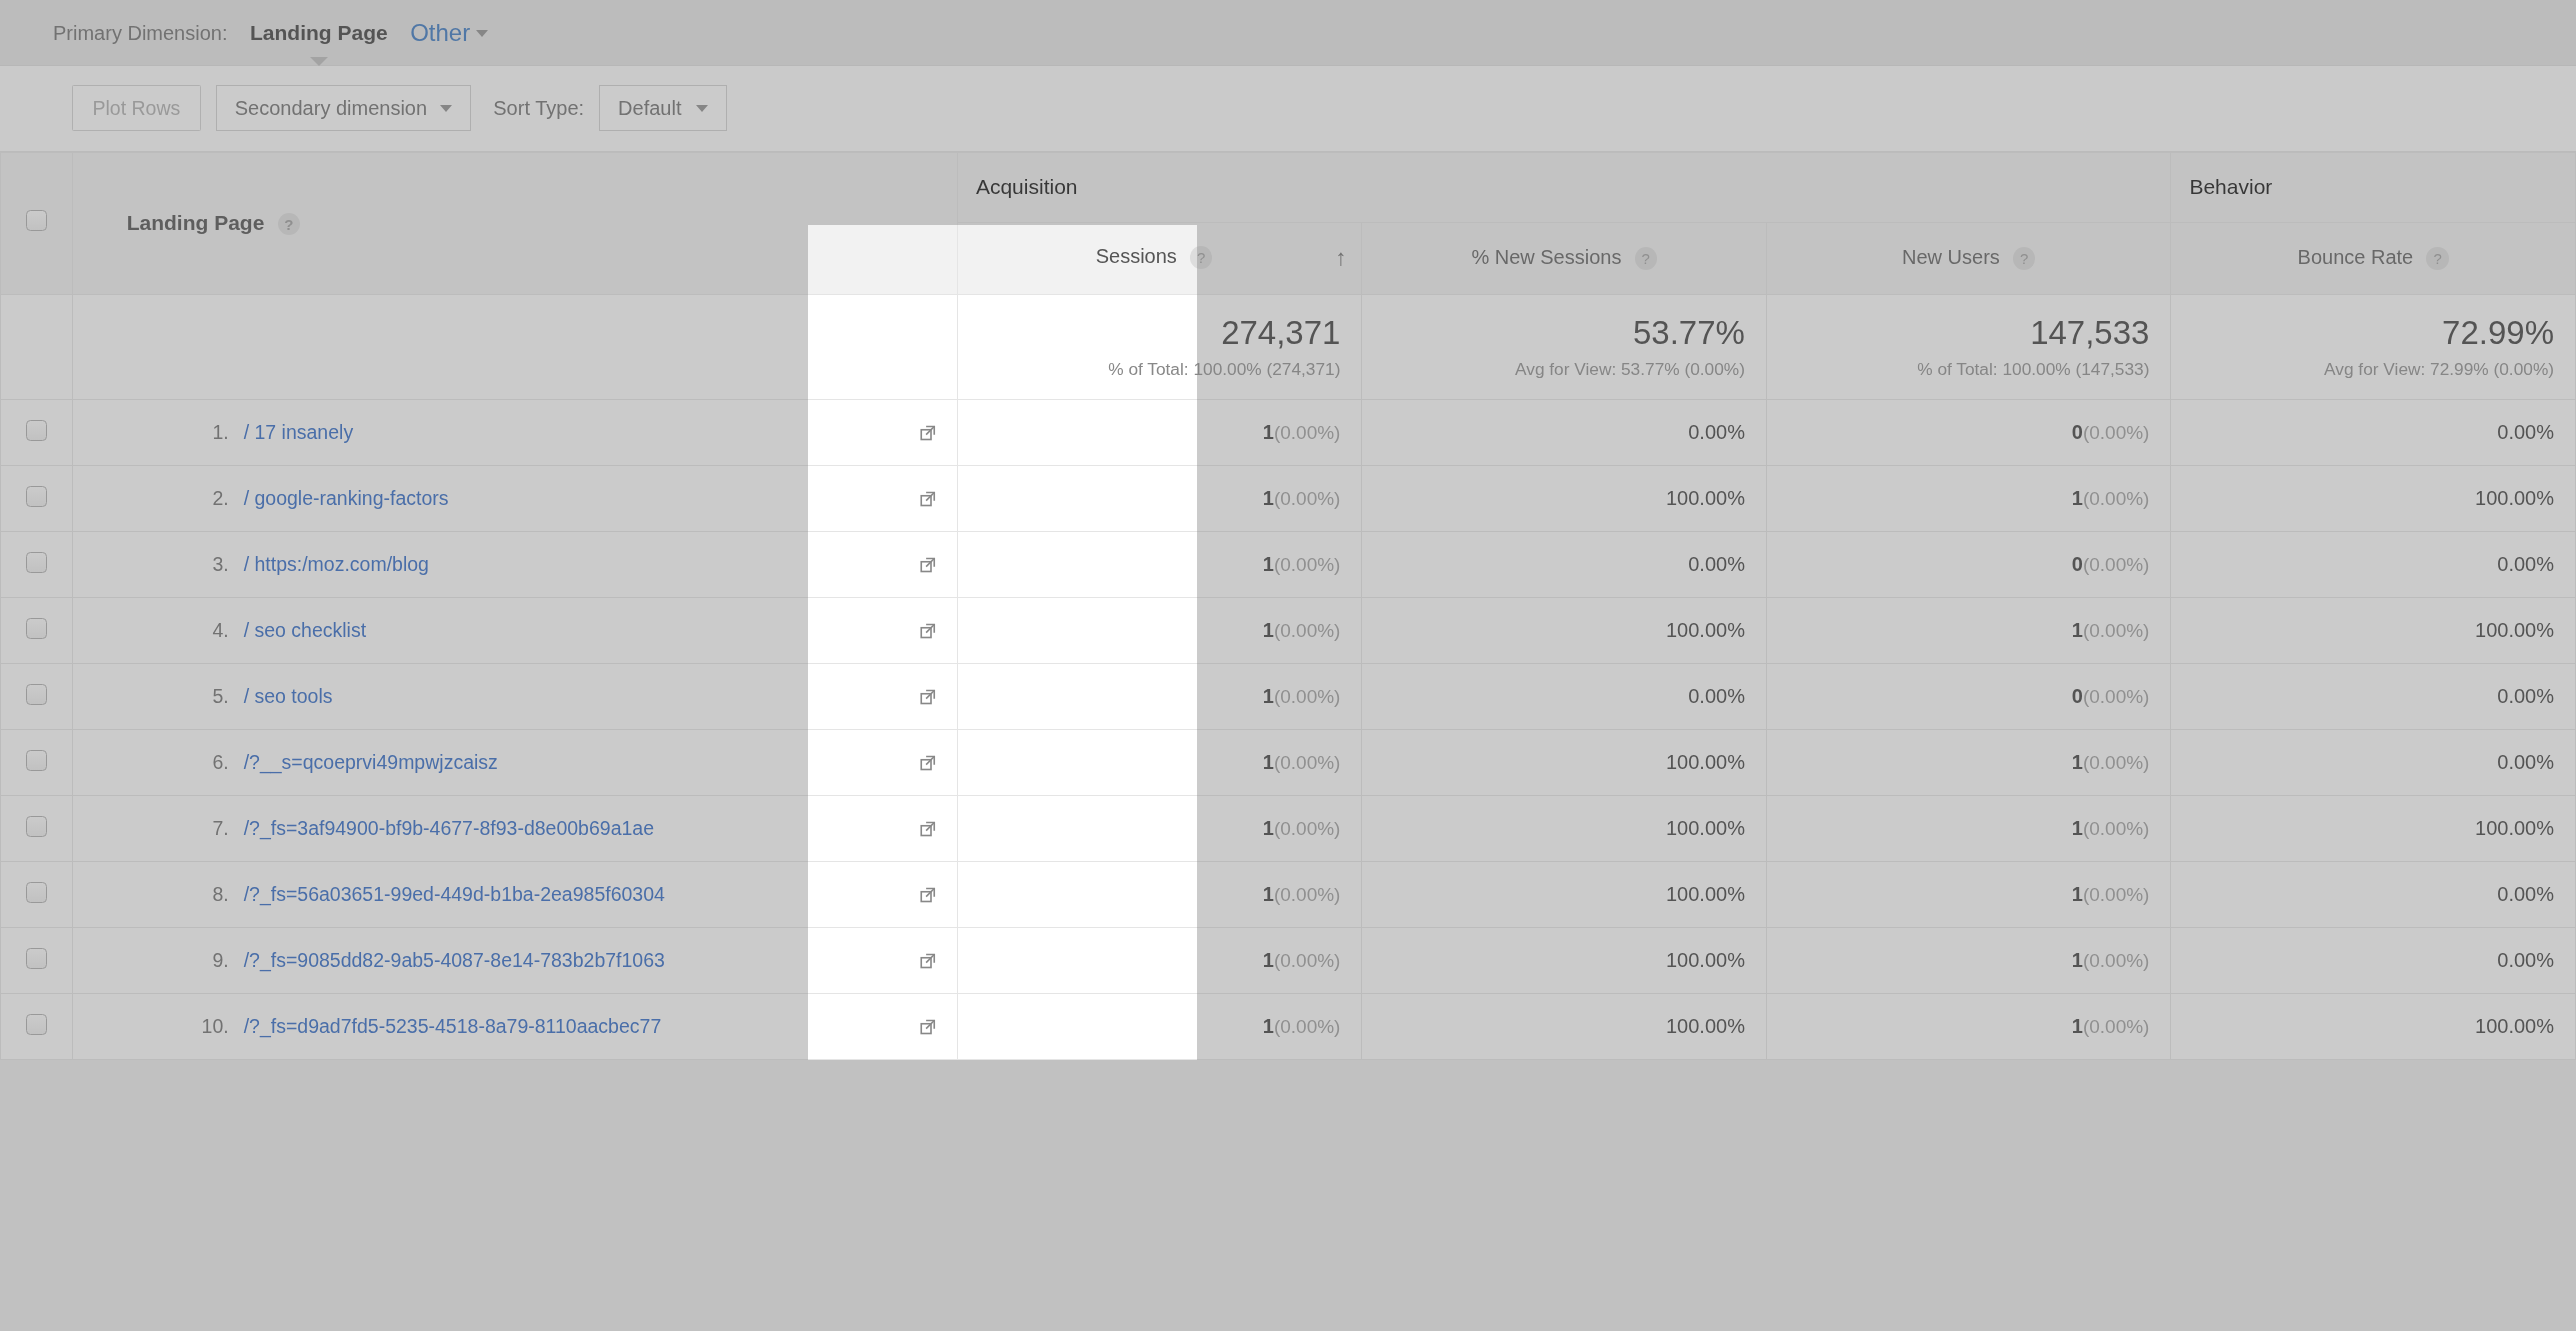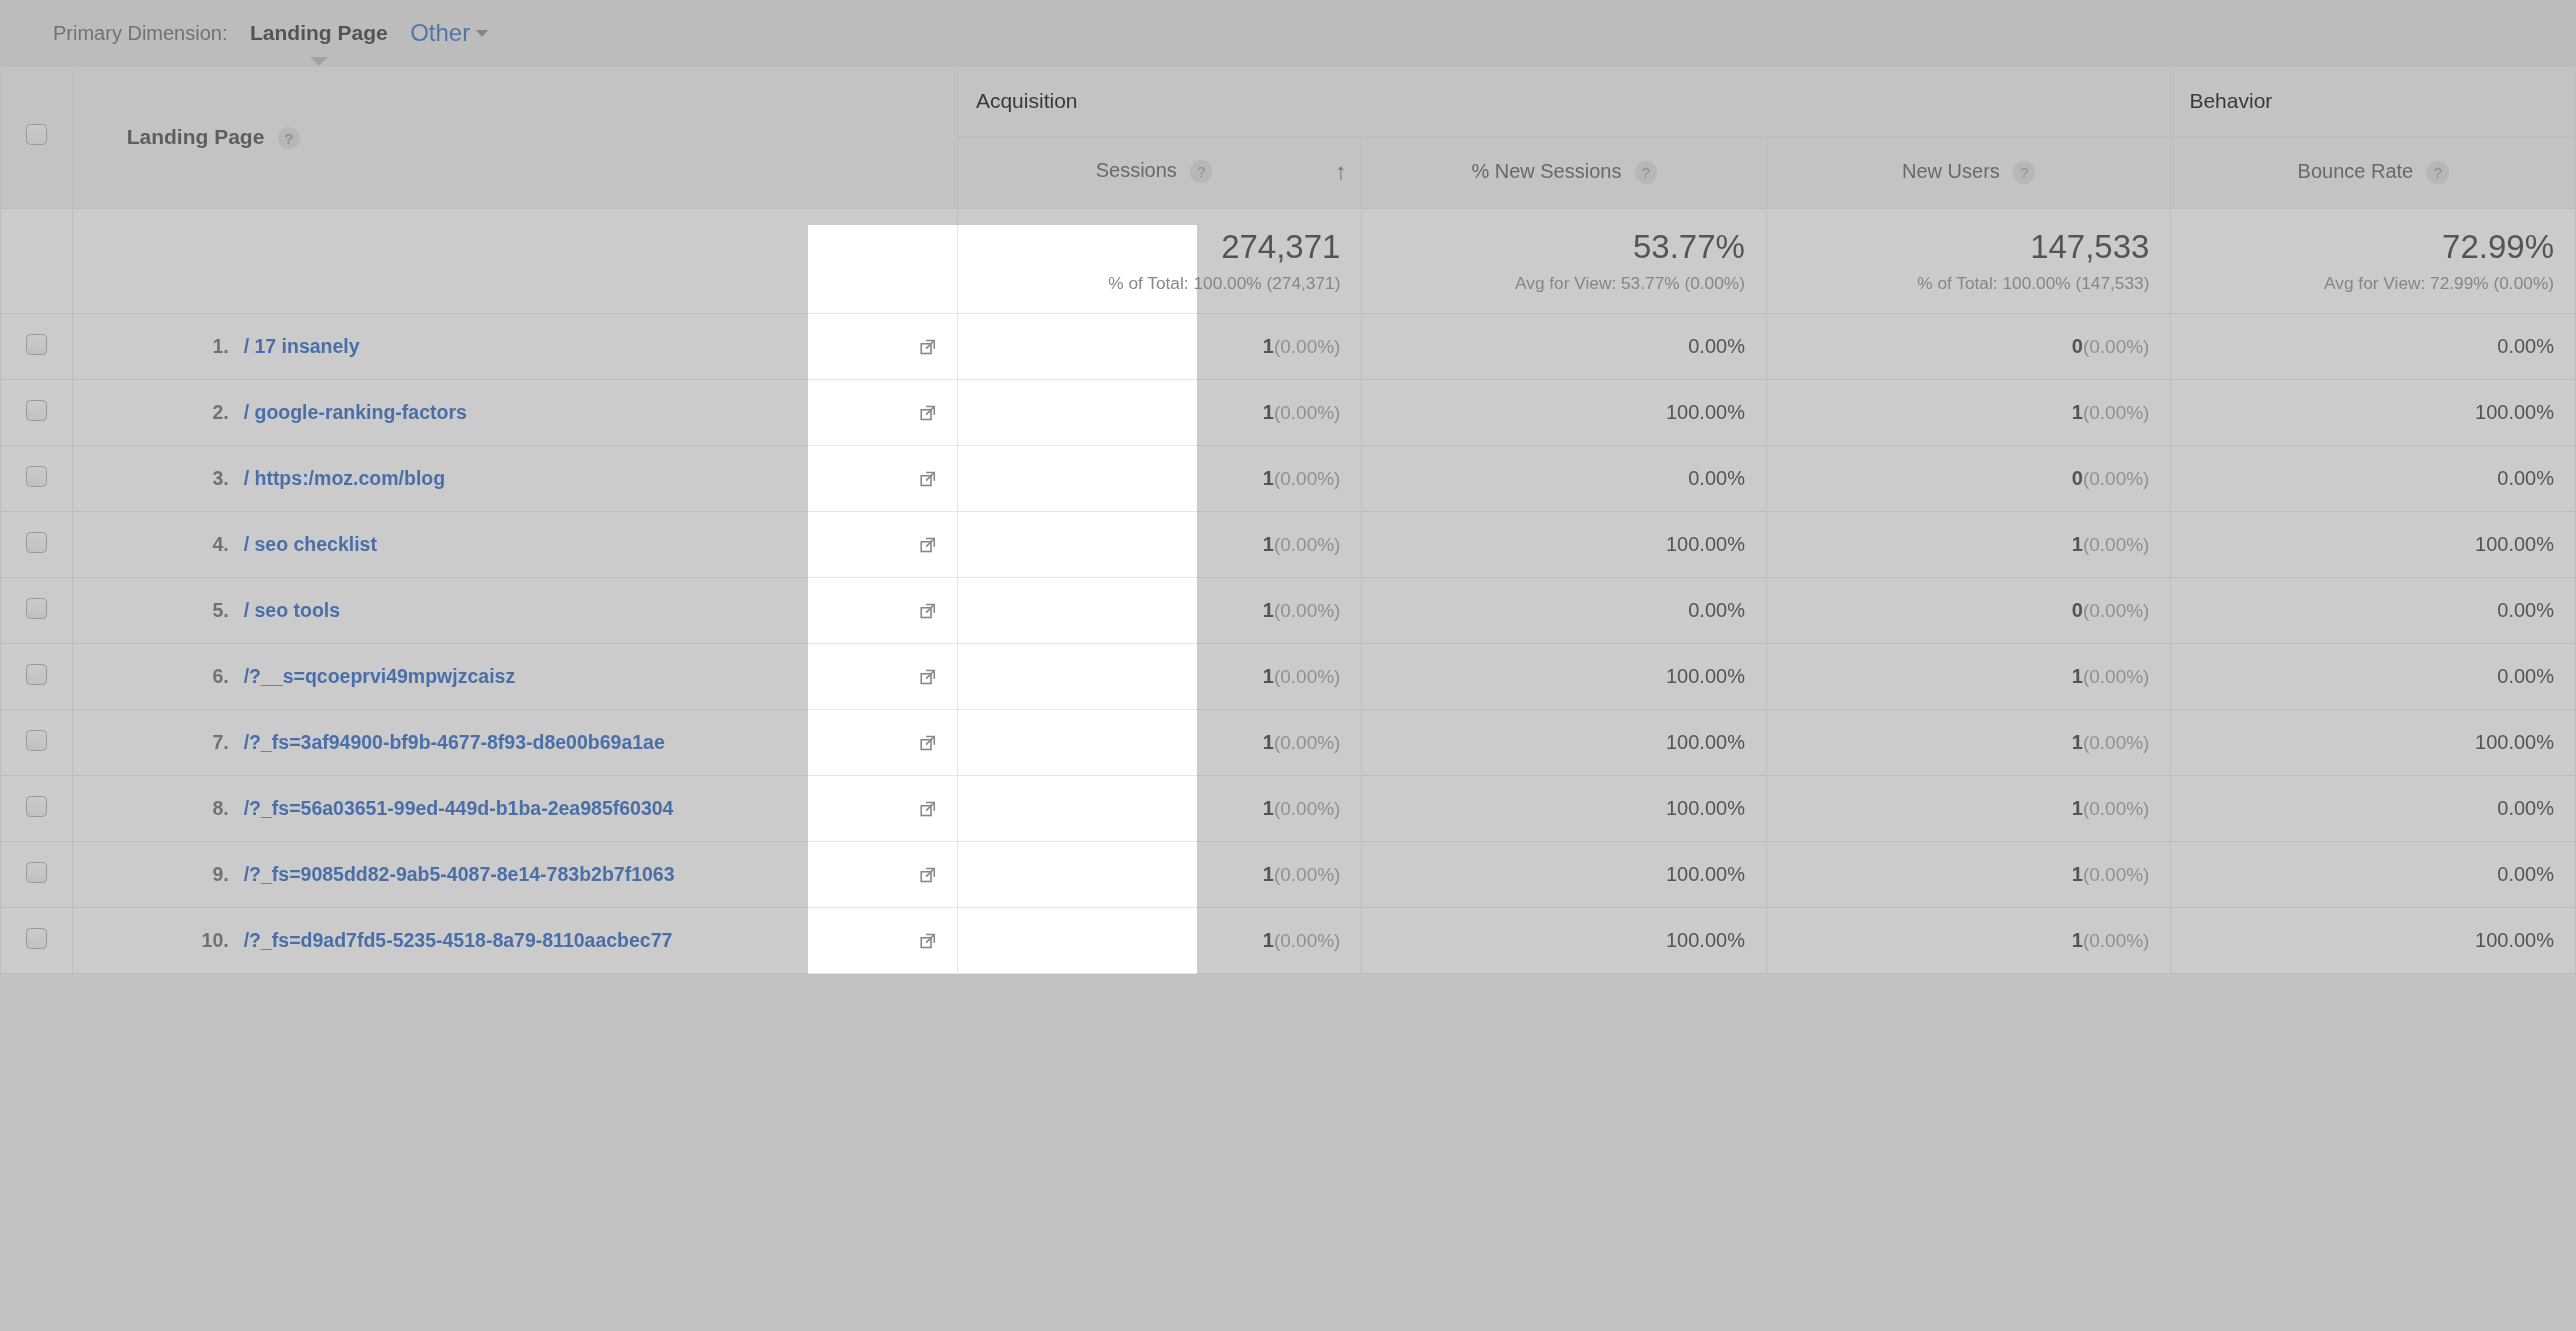--- a/index.html
+++ b/index.html
@@ -74,21 +74,21 @@
   .sort-arrow{float:right;font-size:22.5px;color:#666;}
   .summary td{padding:19.5px 21px;text-align:right;vertical-align:top;background:#fff;}
   .summary .big{font-size:33px;color:#333;display:block;margin-bottom:4.5px;}
   .summary .sub{font-size:17.3px;color:#888;}
   tbody.data tr td{padding:19.5px 21px;background:#fff;}
   .chk-cell{text-align:center;vertical-align:middle;}
   .chk{
     display:inline-block;width:21px;height:21px;border:1.5px solid #aaa;border-radius:4.5px;
     background:linear-gradient(#fff,#eee);
   }
-  .page-cell{position:relative;padding-left:111px !important;font-weight:bold;}
+  .page-cell{position:relative;padding-left:111px !important;}
   .page-cell .num{display:inline-block;width:45px;text-align:right;color:#666;margin-right:15px;}
   .page-cell a{color:#2160c4;text-decoration:none;}
   .ext-icon{
     position:absolute; right:19.5px; top:50%; transform:translateY(-50%);
     width:19.5px;height:19.5px;
   }
   .ext-icon svg{width:19.5px;height:19.5px;fill:none;stroke:#888;stroke-width:2;}
   .num-cell{text-align:right;font-size:20px;color:#333;}
   .num-cell .pct{color:#999;font-size:19px;margin-left:0;}
 </style>
@@ -99,20 +99,32 @@
 
   <div class="topbar">
     <span class="dim-label">Primary Dimension:</span>
     <span class="dim-active">Landing Page</span>
     <span class="dim-other">
       <span>Other</span>
       <span class="caret"></span>
     </span>
   </div>
 
+  <div class="toolbar">
+    <button class="btn-plot">Plot Rows</button>
+    <div class="sel">
+      <span>Secondary dimension</span>
+      <span class="caret"></span>
+    </div>
+    <span class="sort-label">Sort Type:</span>
+    <div class="sel small">
+      <span>Default</span>
+      <span class="caret"></span>
+    </div>
+  </div>
 
   <table>
     <colgroup>
       <col class="c-chk">
         <col class="c-page">
       <col class="c-metric">
         <col class="c-metric">
         <col class="c-metric">
         <col class="c-metric">
     </colgroup>

